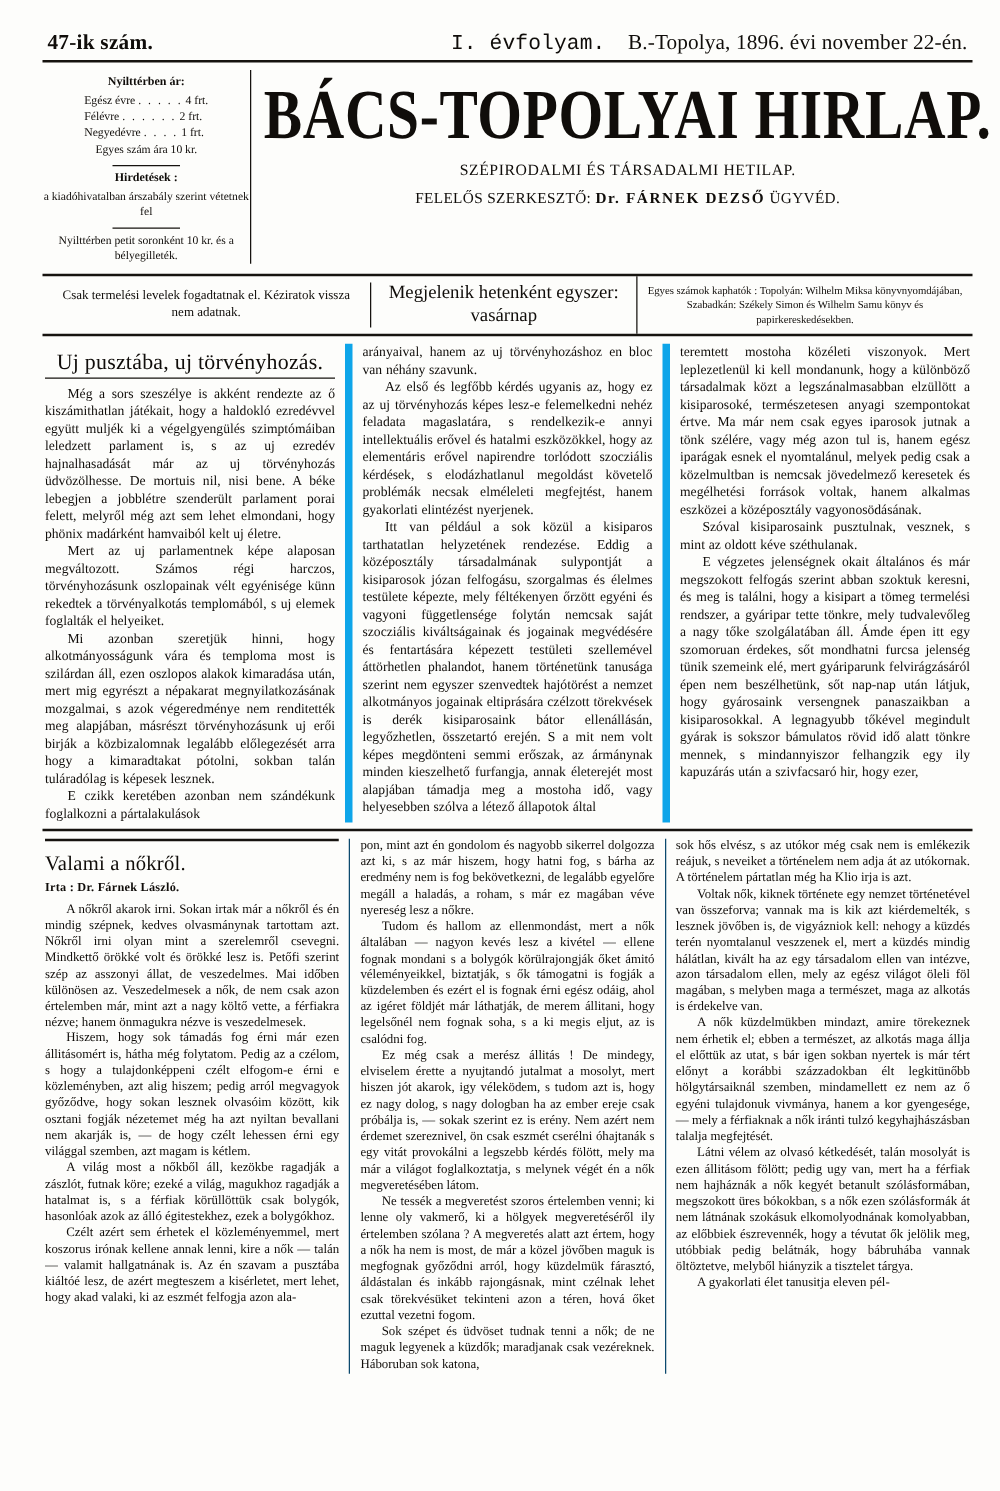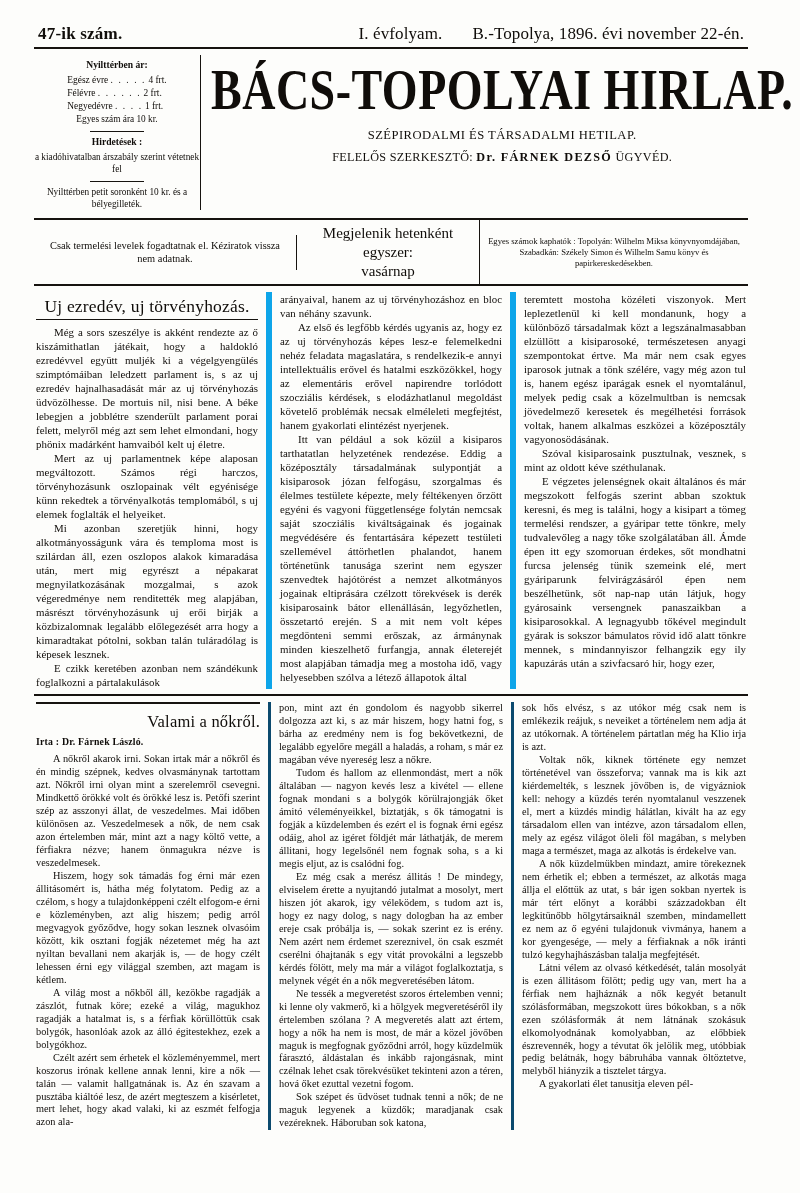--- a/index.html
+++ b/index.html
@@ -12,42 +12,42 @@
     height: 1193px;
     font-family: "Liberation Serif", serif;
     color: #100d0a;
     -webkit-font-smoothing: antialiased;
   }
   .page {
     position: relative;
     width: 800px;
     height: 1193px;
     box-sizing: border-box;
-    padding: 24px 52px 6px 34px;
+    padding: 24px 22px 6px 34px;
     background: #fdfdfb;
   }
 
   
   .topline {
     display: flex;
     align-items: baseline;
     justify-content: space-between;
     padding: 0 4px 3px 4px;
   }
   .topline .issue {
     font-size: 17px;
     font-weight: bold;
     letter-spacing: .2px;
   }
   .topline .rightinfo {
     font-size: 17px;
     letter-spacing: .1px;
     white-space: nowrap;
   }
-  .topline .rightinfo .vol { margin-right: 30px; }
+  .topline .rightinfo .vol { margin-right: 18px; font-family: Liberation Mono, monospace; }
   .rule-heavy {
     border-top: 2.4px solid #16130f;
     margin: 0 0 0 0;
   }
 
   
   .masthead {
     display: flex;
     align-items: stretch;
     padding-top: 6px;
@@ -196,21 +196,21 @@
     letter-spacing: 5px;
     margin: 7px 0 2px 0;
     font-family: "DejaVu Serif", serif;
     text-shadow: 0.6px 0 0 #16130f;
   }
   .tarcza-rule {
     border-top: 2.2px solid #16130f;
     margin-bottom: 8px;
   }
   .feuilleton-title {
-    text-align: right;
+    text-align: left;
     font-size: 16.5px;
     margin: 4px 0 4px 0;
     letter-spacing: .2px;
   }
   .feuilleton-byline {
     font-size: 9.8px;
     font-weight: bold;
     margin: 0 0 6px 0;
     letter-spacing: .2px;
   }
@@ -218,21 +218,21 @@
     margin: 0;
     font-size: 10.3px;
     line-height: 1.26;
     text-align: justify;
     text-indent: 17px;
     hyphens: auto;
   }
   p.small.cont { text-indent: 0; }
 
   .lower .col { padding-top: 0; }
-  .lower .col.sep { border-left: 3px solid #0c4a6e; }
+  .lower .col.sep { border-left: 1px solid #0c4a6e; }
 </style>
 </head>
 <body>
 
 <div class="page">
 
   <div class="topline">
     <div class="issue">47-ik szám.</div>
     <div class="rightinfo">
       <span class="vol">I. évfolyam.</span><span>B.-Topolya, 1896. évi november 22-én.</span>
@@ -288,21 +288,21 @@
         <div>Megjelenik hetenként egyszer:</div>
         <div>vasárnap</div>
       </div>
       <div class="cell c3">Egyes számok kaphatók : Topolyán: Wilhelm Miksa könyvnyomdájában, Szabadkán: Székely Simon és Wilhelm Samu könyv és papirkereskedésekben.</div>
     </div>
   </div>
 
   <div class="cols">
 
     <div class="col c-first">
-      <div class="headline">Uj ezredév, uj törvényhozás.</div>
+      <div class="headline">Uj pusztába, uj törvényhozás.</div>
       <div class="headline-rule"></div>
       <p class="body">Még a sors szeszélye is akként rendezte az ő kiszámithatlan játékait, hogy a haldokló ezredévvel együtt muljék ki a végelgyengülés szimptómáiban leledzett parlament is, s az uj ezredév hajnalhasadását már az uj törvényhozás üdvözölhesse. De mortuis nil, nisi bene. A béke lebegjen a jobblétre szenderült parlament porai felett, melyről még azt sem lehet elmondani, hogy phönix madárként hamvaiból kelt uj életre.</p>
       <p class="body">Mert az uj parlamentnek képe alaposan megváltozott. Számos régi harczos, törvényhozásunk oszlopainak vélt egyénisége künn rekedtek a törvényalkotás templomából, s uj elemek foglalták el helyeiket.</p>
       <p class="body">Mi azonban szeretjük hinni, hogy alkotmányosságunk vára és temploma most is szilárdan áll, ezen oszlopos alakok kimaradása után, mert mig egyrészt a népakarat megnyilatkozásának mozgalmai, s azok végeredménye nem renditették meg alapjában, másrészt törvényhozásunk uj erői birják a közbizalomnak legalább előlegezését arra hogy a kimaradtakat pótolni, sokban talán tuláradólag is képesek lesznek.</p>
       <p class="body">E czikk keretében azonban nem szándékunk foglalkozni a pártalakulások</p>
     </div>
 
     <div class="col sep">
       <p class="body cont">arányaival, hanem az uj törvényhozáshoz en bloc van néhány szavunk.</p>
       <p class="body">Az első és legfőbb kérdés ugyanis az, hogy ez az uj törvényhozás képes lesz-e felemelkedni nehéz feladata magaslatára, s rendelkezik-e annyi intellektuális erővel és hatalmi eszközökkel, hogy az elementáris erővel napirendre torlódott szocziális kérdések, s elodázhatlanul megoldást követelő problémák necsak elméleleti megfejtést, hanem gyakorlati elintézést nyerjenek.</p>

